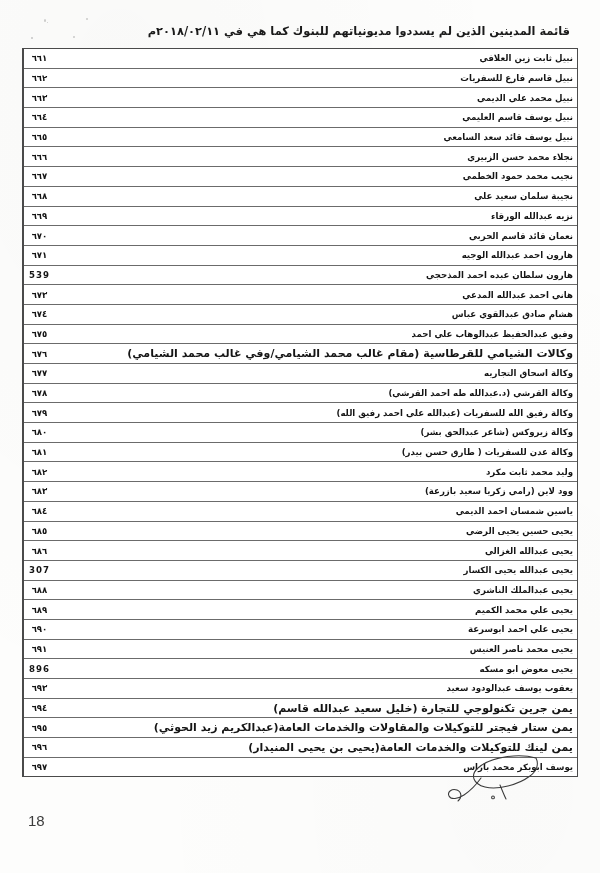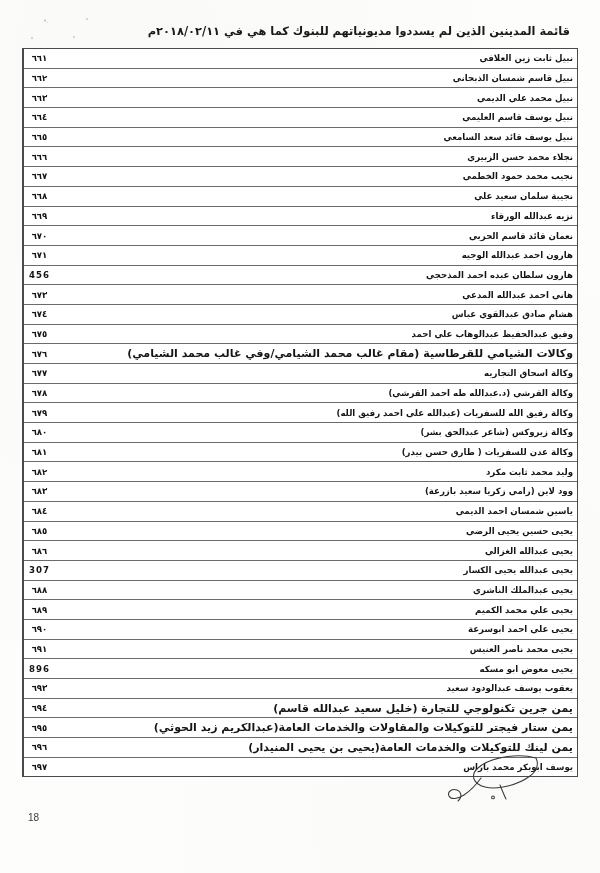--- a/index.html
+++ b/index.html
@@ -104,21 +104,21 @@
     width: 110px;
     height: 62px;
     pointer-events: none;
   }
 
   
   .page-number {
     position: absolute;
     left: 28px;
     top: 812px;
-    font-size: 10px;
+    font-size: 15px;
     color: #3c3c3c;
     font-family: "Liberation Sans", sans-serif;
     direction: ltr;
     text-align: center;
   }
 </style>
 </head>
 <body>
 
 <div class="page">
@@ -132,21 +132,21 @@
   <div class="doc-title">قائمة المدينين الذين لم يسددوا مديونياتهم للبنوك كما هي في ٢٠١٨/٠٢/١١م</div>
 
   <div class="table-wrap">
     <table class="debt-table">
       <tbody>
           <tr>
             <td class="col-name">نبيل ثابت زين العلافي</td>
             <td class="col-num">٦٦١</td>
           </tr>
           <tr>
-            <td class="col-name">نبيل قاسم شمسان الذبحاني</td>
+            <td class="col-name">نبيل قاسم فارع للسفريات</td>
             <td class="col-num">٦٦٢</td>
           </tr>
           <tr>
             <td class="col-name">نبيل محمد علي الديمي</td>
             <td class="col-num">٦٦٣</td>
           </tr>
           <tr>
             <td class="col-name">نبيل يوسف قاسم العليمي</td>
             <td class="col-num">٦٦٤</td>
           </tr>
@@ -173,21 +173,21 @@
           <tr>
             <td class="col-name">نعمان قائد قاسم الحربي</td>
             <td class="col-num">٦٧٠</td>
           </tr>
           <tr>
             <td class="col-name">هارون احمد عبدالله الوجيه</td>
             <td class="col-num">٦٧١</td>
           </tr>
           <tr>
             <td class="col-name">هارون سلطان عبده احمد المذحجي</td>
-            <td class="col-num">456</td>
+            <td class="col-num">539</td>
           </tr>
           <tr>
             <td class="col-name">هاني احمد عبدالله المدعي</td>
             <td class="col-num">٦٧٣</td>
           </tr>
           <tr>
             <td class="col-name">هشام صادق عبدالقوي عباس</td>
             <td class="col-num">٦٧٤</td>
           </tr>
           <tr>

